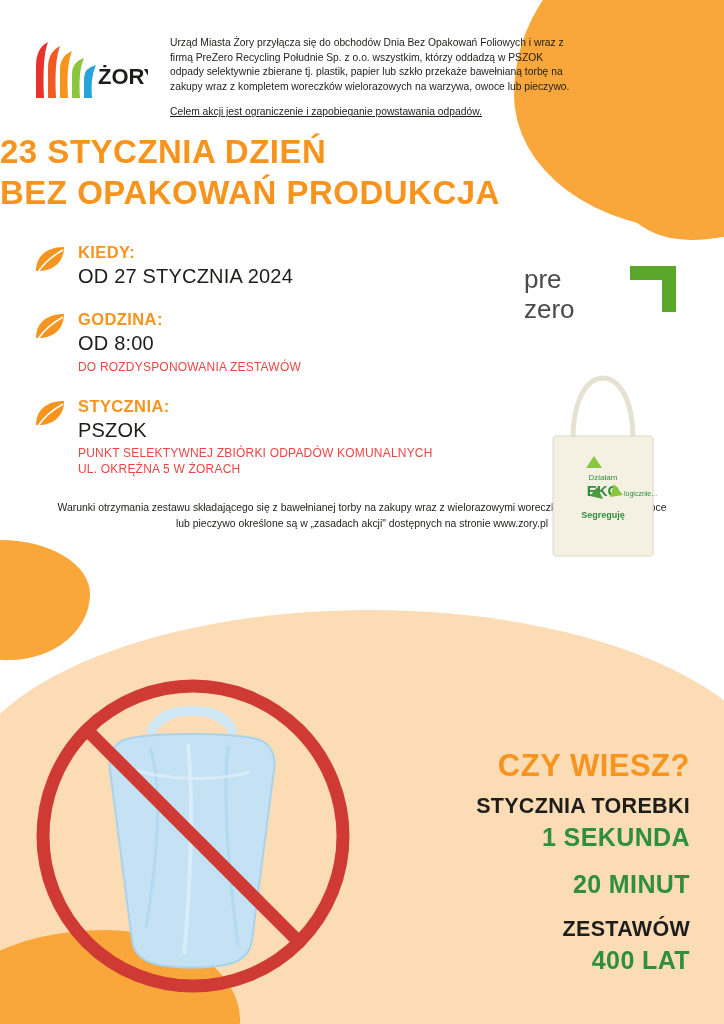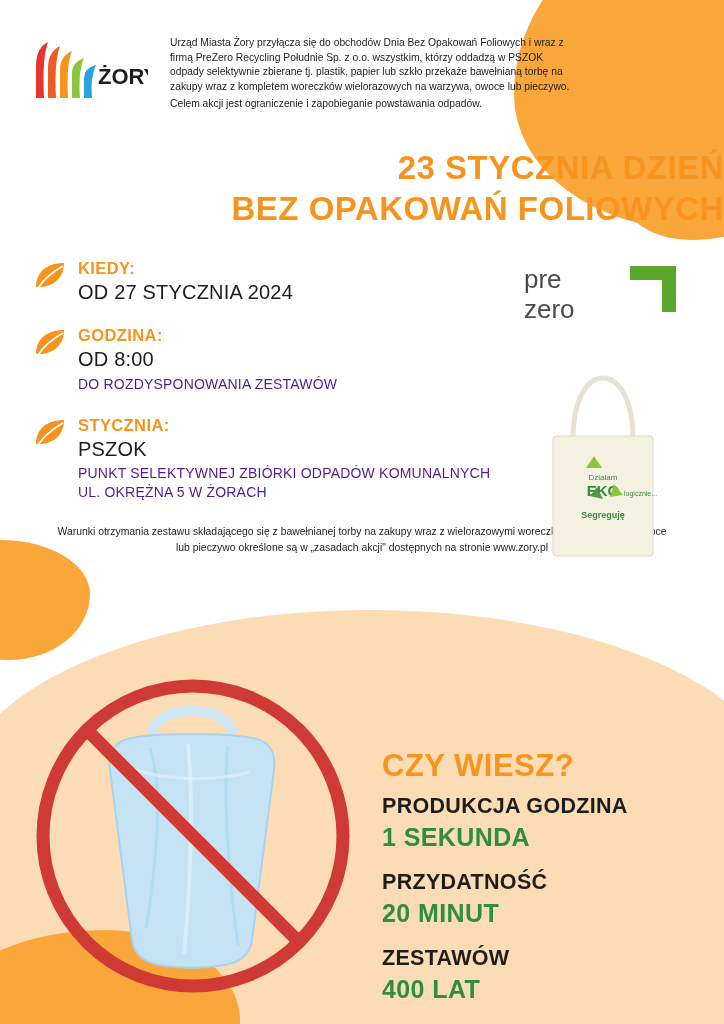--- a/index.html
+++ b/index.html
@@ -68,27 +68,27 @@
   }
   .logo-zory { width: 118px; flex: 0 0 118px; padding-top: 8px; }
   .logo-zory svg { display: block; }
   .intro-text {
     font-size: 10.3px;
     line-height: 1.42;
     color: #1d1d1b;
     padding-top: 8px;
     max-width: 405px;
   }
-  .intro-text p { margin-bottom: 3px; }
-  .intro-text p:last-child { margin-bottom: 0; }
+  .intro-text p { margin-bottom: 11px; }
+  .intro-text p:last-child { margin-bottom: 0; text-decoration: underline; }
 
   
   .headline {
-    text-align: right;
-    margin-top: 36px;
+    text-align: left;
+    margin-top: 12px;
     font-weight: bold;
     color: #f7941e;
     letter-spacing: 0.5px;
   }
   .headline .l1 { font-size: 33px; line-height: 1.2; }
   .headline .l2 { font-size: 33px; line-height: 1.25; }
 
   
   .info-block {
     margin-top: 30px;
@@ -109,22 +109,22 @@
     letter-spacing: 0.4px;
     margin-bottom: 2px;
   }
   .info-main {
     color: #1d1d1b;
     font-size: 20px;
     line-height: 1.22;
     letter-spacing: 0.2px;
   }
   .info-sub {
-    color: #4c1d95;
-    font-size: 14px;
+    color: #ef4444;
+    font-size: 12px;
     line-height: 1.35;
     letter-spacing: 0.2px;
     margin-top: 3px;
   }
 
   
   .prezero {
     position: absolute;
     right: 40px; top: 262px;
     width: 160px;
@@ -156,23 +156,23 @@
     width: 724px; height: 364px;
     z-index: 4;
   }
   .bag-graphic {
     position: absolute;
     left: 28px; top: 10px;
     width: 330px; height: 340px;
   }
   .facts {
     position: absolute;
-    right: 12px; top: 88px;
+    right: 34px; top: 88px;
     width: 330px;
-    text-align: left;
+    text-align: right;
   }
   .facts .q {
     color: #f7941e;
     font-weight: bold;
     font-size: 31px;
     letter-spacing: 0.5px;
     margin-bottom: 10px;
   }
   .facts .cap {
     color: #1d1d1b;
@@ -217,21 +217,21 @@
         </svg>
       </div>
       <div class="intro-text">
         <p>Urząd Miasta Żory przyłącza się do obchodów Dnia Bez Opakowań Foliowych i wraz z firmą PreZero Recycling Południe Sp. z o.o. wszystkim, którzy oddadzą w PSZOK  odpady selektywnie zbierane tj. plastik, papier lub szkło przekaże bawełnianą torbę na zakupy wraz z kompletem woreczków wielorazowych na warzywa, owoce lub pieczywo.</p>
         <p>Celem akcji jest ograniczenie i zapobieganie powstawania odpadów.</p>
       </div>
     </div>
 
     <div class="headline">
       <div class="l1">23 STYCZNIA DZIEŃ</div>
-      <div class="l2">BEZ OPAKOWAŃ FOLIOWYCH</div>
+      <div class="l2">BEZ OPAKOWAŃ PRODUKCJA</div>
     </div>
 
     <div class="info-block">
 
       <div class="info-row">
         <div class="leaf">
           <svg width="34" height="30" viewBox="0 0 34 30" xmlns="http://www.w3.org/2000/svg">
             <path d="M2 26 C2 10 14 2 30 2 C30 18 18 27 2 26 Z" fill="#f7941e"></path>
             <path d="M4 27 C10 18 20 10 29 5" stroke="#ffffff" stroke-width="1.6" fill="none"></path>
           </svg>
@@ -316,23 +316,22 @@
           <path d="M108 100 c30 10 80 12 114 2" stroke="#dff0fb" stroke-width="3" fill="none" opacity="0.7"></path>
         </g>
 
         <circle cx="165" cy="166" r="150" fill="none" stroke="#cf3a35" stroke-width="13"></circle>
         <line x1="59" y1="60" x2="271" y2="272" stroke="#cf3a35" stroke-width="13"></line>
       </svg>
     </div>
 
     <div class="facts">
       <div class="q">CZY WIESZ?</div>
-      <div class="cap">PRODUKCJA GODZINA</div>
+      <div class="cap">STYCZNIA TOREBKI</div>
       <div class="val">1 SEKUNDA</div>
-      <div class="cap">PRZYDATNOŚĆ</div>
       <div class="val">20 MINUT</div>
       <div class="cap">ZESTAWÓW</div>
       <div class="val last">400 LAT</div>
     </div>
 
   </div>
 
 </div>
 
 </body></html>

